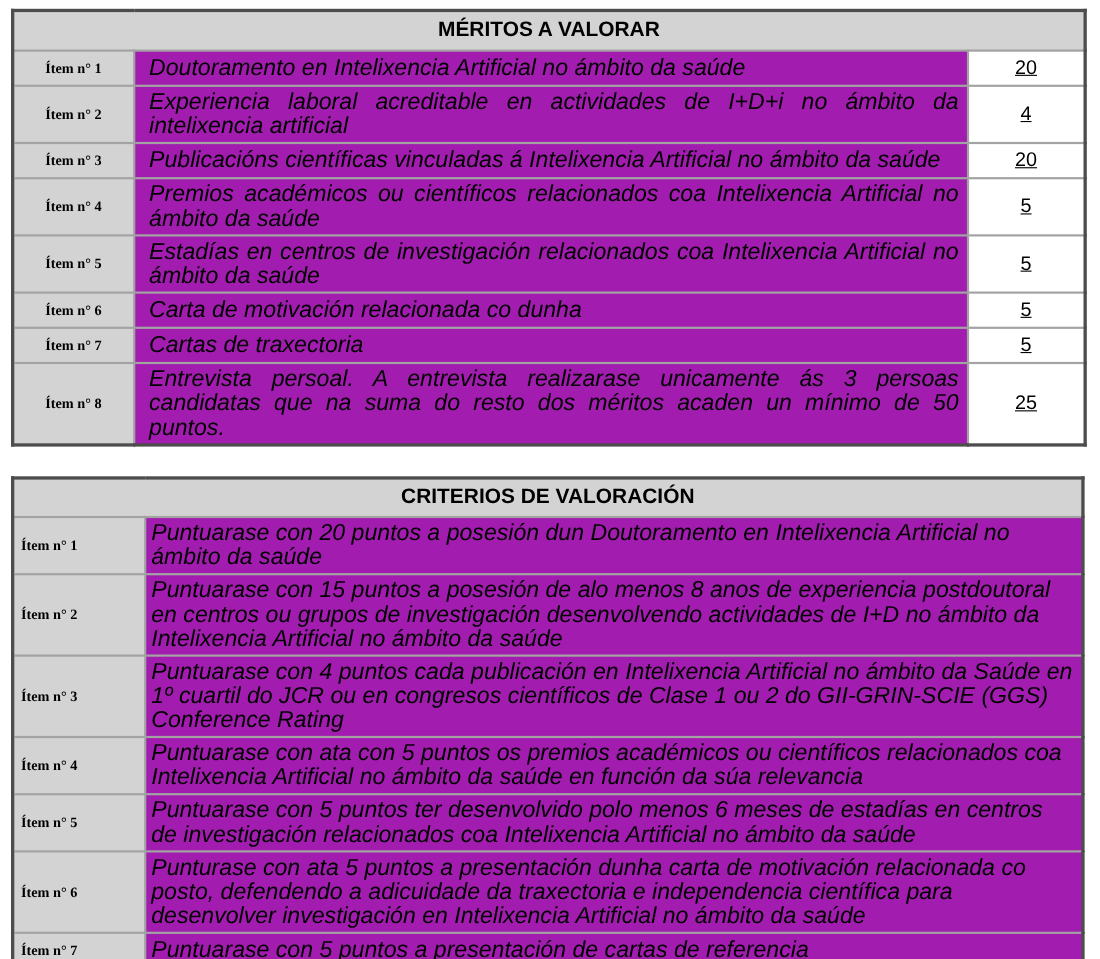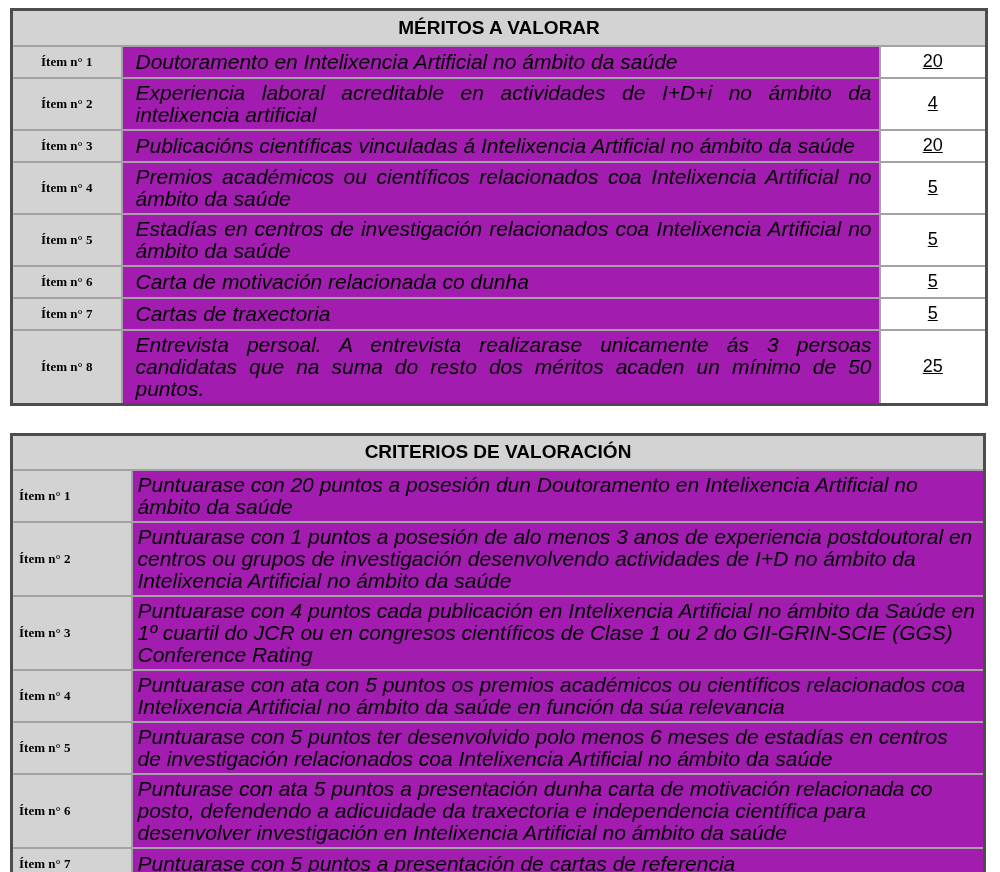--- a/index.html
+++ b/index.html
@@ -135,21 +135,21 @@
         <th class="title-cell" colspan="2">CRITERIOS DE VALORACIÓN</th>
       </tr>
     </thead>
     <tbody>
       <tr class="rh48">
         <td class="lbl">Ítem n° 1</td>
         <td class="desc">Puntuarase con 20 puntos a posesión dun Doutoramento en Intelixencia Artificial no ámbito da saúde</td>
       </tr>
       <tr class="rh70">
         <td class="lbl">Ítem n° 2</td>
-        <td class="desc">Puntuarase con 1 puntos a posesión de alo menos 3 anos de experiencia postdoutoral en centros ou grupos de investigación desenvolvendo actividades de I+D no ámbito da Intelixencia Artificial no ámbito da saúde</td>
+        <td class="desc">Puntuarase con 15 puntos a posesión de alo menos 8 anos de experiencia postdoutoral en centros ou grupos de investigación desenvolvendo actividades de I+D no ámbito da Intelixencia Artificial no ámbito da saúde</td>
       </tr>
       <tr class="rh72">
         <td class="lbl">Ítem n° 3</td>
         <td class="desc">Puntuarase con 4 puntos cada publicación en Intelixencia Artificial no ámbito da Saúde en 1º cuartil do JCR ou en congresos científicos de Clase 1 ou 2 do GII-GRIN-SCIE (GGS) Conference Rating</td>
       </tr>
       <tr class="rh50">
         <td class="lbl">Ítem n° 4</td>
         <td class="desc">Puntuarase con ata con 5 puntos os premios académicos ou científicos relacionados coa Intelixencia Artificial no ámbito da saúde en función da súa relevancia</td>
       </tr>
       <tr class="rh50">

